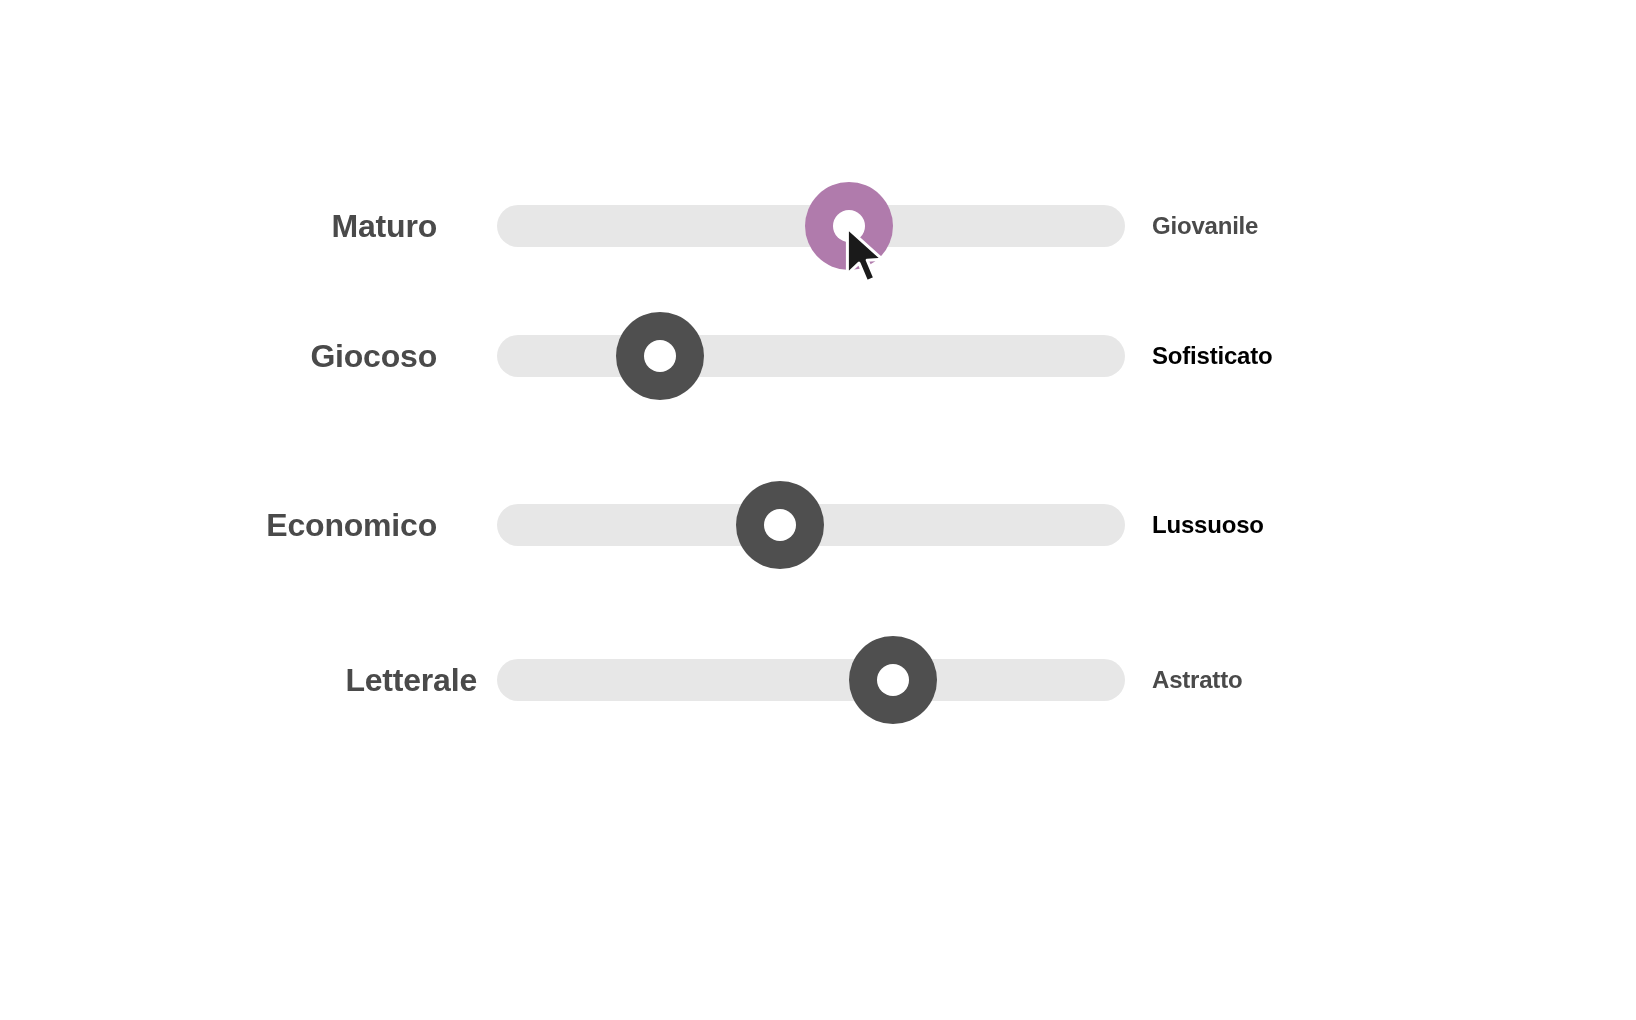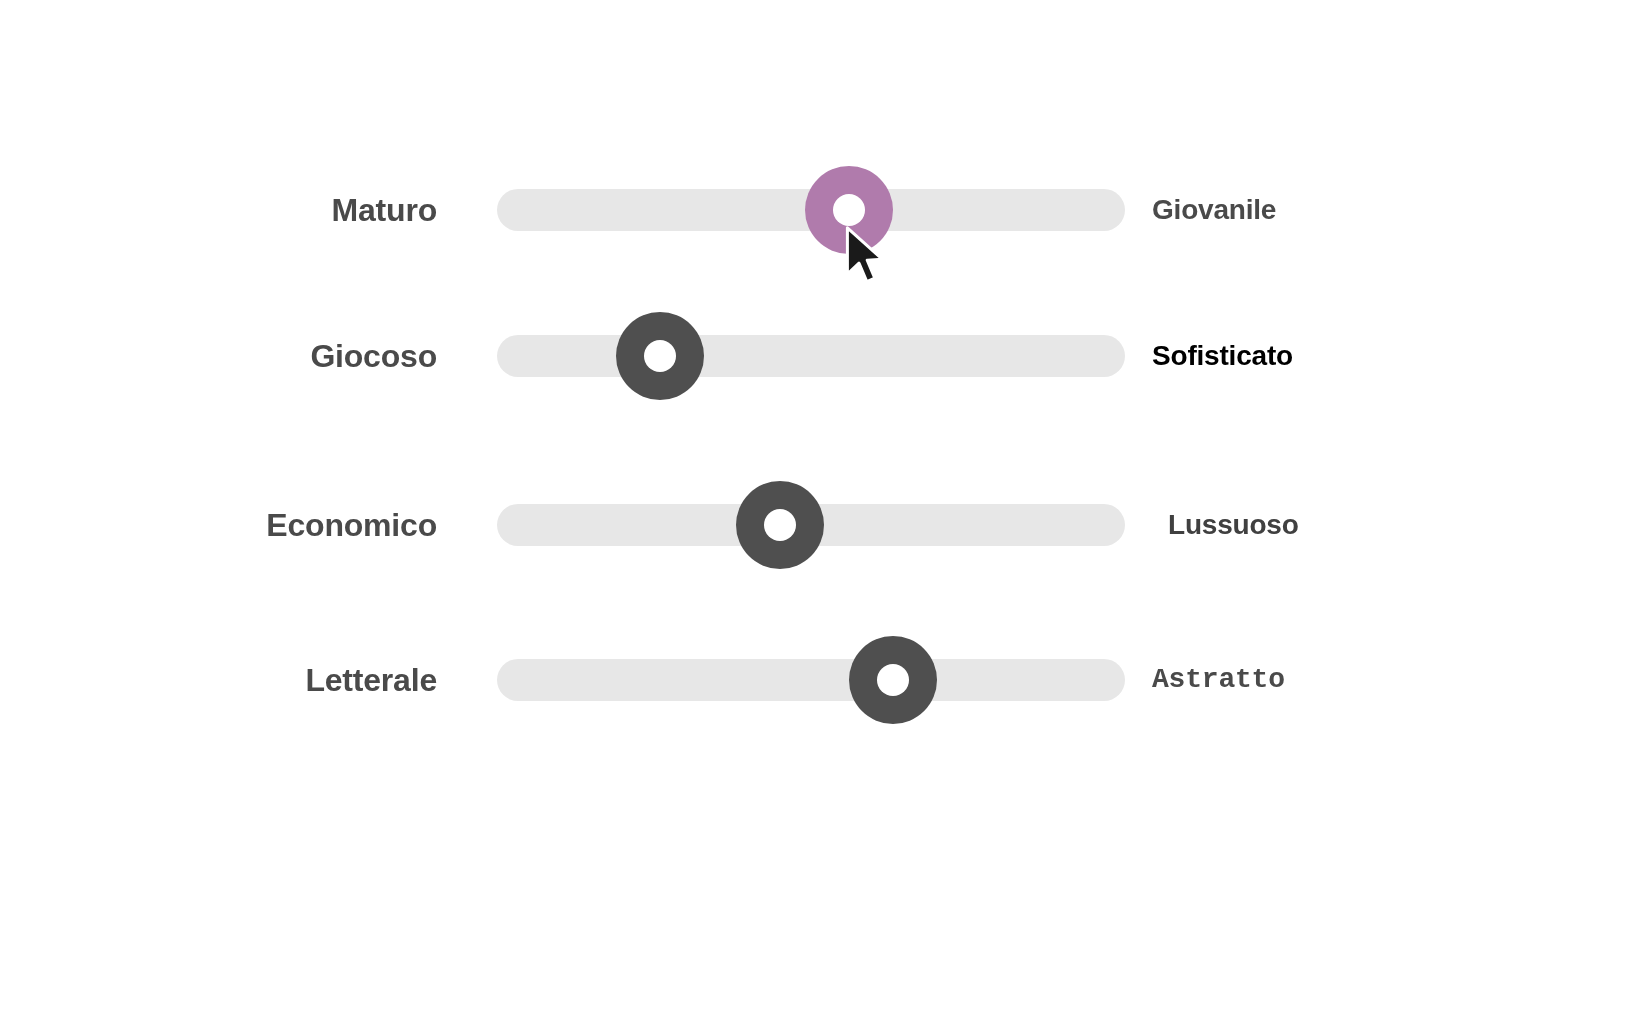--- a/index.html
+++ b/index.html
@@ -42,21 +42,21 @@
     color: #4a4a4a;
     letter-spacing: -0.2px;
     white-space: nowrap;
     line-height: 1;
   }
 
   .label-right {
     position: absolute;
     left: 1152px;
     text-align: left;
-    font-size: 28px;
+    font-size: 24px;
     font-weight: 700;
     color: #4a4a4a;
     letter-spacing: -0.2px;
     white-space: nowrap;
     line-height: 1;
   }
 
   .track-wrap {
     position: absolute;
     left: 497px;
@@ -105,21 +105,21 @@
     position: absolute;
     pointer-events: none;
     z-index: 50;
   }
 </style>
 </head>
 <body>
 
 <div id="stage" style="background: rgb(255, 255, 255);">
 
-  <div class="slider-row" style="top:160px;">
+  <div class="slider-row" style="top:176px;">
     <div class="label-left" style="color: rgb(74, 74, 74);">Maturo</div>
 
     <div class="track-wrap">
       <div class="track" style="background: rgb(231, 231, 231);"></div>
       <div class="thumb active" id="thumb-0" style="left: 307.68px; background: rgb(176, 123, 172);"></div>
     </div>
 
     <div class="label-right" style="color: rgb(74, 74, 74);">Giovanile</div>
   </div>
 
@@ -135,31 +135,31 @@
   </div>
 
   <div class="slider-row" style="top:475px;">
     <div class="label-left" style="color: rgb(74, 74, 74);">Economico</div>
 
     <div class="track-wrap">
       <div class="track" style="background: rgb(231, 231, 231);"></div>
       <div class="thumb" id="thumb-2" style="left: 238.6px; background: rgb(79, 79, 79);"></div>
     </div>
 
-    <div class="label-right" style="color: #404040; margin-left: 16px;">Lussuoso</div>
+    <div class="label-right" style="color: #000000;">Lussuoso</div>
   </div>
 
   <div class="slider-row" style="top:630px;">
-    <div class="label-left" style="color: rgb(74, 74, 74);">Letterale</div>
+    <div class="label-left" style="color: rgb(74, 74, 74); padding-left: 40px;">Letterale</div>
 
     <div class="track-wrap">
       <div class="track" style="background: rgb(231, 231, 231);"></div>
       <div class="thumb" id="thumb-3" style="left: 351.64px; background: rgb(79, 79, 79);"></div>
     </div>
 
-    <div class="label-right" style="color: rgb(74, 74, 74); font-family: Liberation Mono, monospace;">Astratto</div>
+    <div class="label-right" style="color: rgb(74, 74, 74);">Astratto</div>
   </div>
 
   <svg id="cursor" width="46" height="62" viewBox="0 0 23 31" style="left: 845px; top: 226px;">
     <path d="M1.2 0.9 L1.2 24.0 L7.0 18.6 L10.9 27.8 L14.9 26.1 L11.1 17.1 L18.6 16.6 Z" fill="#1a1a1a" stroke="#ffffff" stroke-width="1.5" stroke-linejoin="round"></path>
   </svg>
 
 </div>
 
 </body></html>

